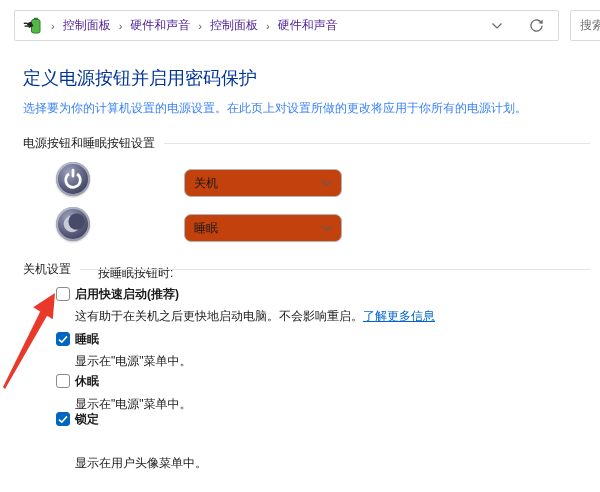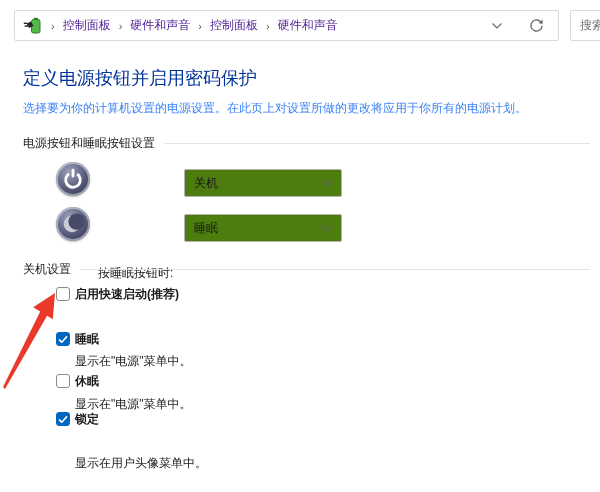--- a/index.html
+++ b/index.html
@@ -38,21 +38,21 @@
   
   .circle-icon {
     position:absolute; left:56px; width:34px; height:34px; border-radius:50%;
     background:radial-gradient(circle at 38% 30%, #9da0ba 0%, #5d6080 48%, #3c3e5a 78%, #31334c 100%);
     box-shadow:inset 0 0 0 2px rgba(230,232,240,.55), 0 1px 2px rgba(0,0,0,.25);
     display:flex; align-items:center; justify-content:center;
   }
   .row-label { position:absolute; left:98px; font-size:12px; }
   .dropdown {
     position:absolute; left:184px; width:158px; height:28px;
-    border:1px solid #b3b3b3; border-radius:2px; background:#4d7c0f;
+    border:1px solid #b3b3b3; border-radius:7px; background:#c2410c;
     display:flex; align-items:center; padding:0 9px; font-size:12px; cursor:default;
   }
   .dropdown .dd-chevron { margin-left:auto; display:flex; align-items:center; color:#5f5f5f; }
 
   
   .checkbox {
     position:absolute; left:56px; width:14px; height:14px; border:1px solid #8a8a8a;
     border-radius:3px; background:#fff; display:flex; align-items:center; justify-content:center;
   }
   .checkbox .tick { display:none; }
@@ -147,20 +147,23 @@
 
   <div class="section-header" style="top:261px;">
     <span>关机设置</span>
     <span class="rule"></span>
   </div>
 
   <div class="checkbox" style="top:287px;">
     
   </div>
   <div class="opt-label" style="top:286px;">启用快速启动(推荐)</div>
+  <div class="opt-desc" style="top:308px;">
+    <span>这有助于在关机之后更快地启动电脑。不会影响重启。</span><span class="learn-link">了解更多信息</span>
+  </div>
 
   <div class="checkbox checked" style="top:332px;">
     <svg class="tick" width="10" height="9" viewBox="0 0 10 9">
         <polyline points="1,4.6 3.8,7.2 9,1.4" fill="none" stroke="#fff" stroke-width="1.6"></polyline>
       </svg>
   </div>
   <div class="opt-label" style="top:331px;">睡眠</div>
   <div class="opt-desc" style="top:353px;">显示在"电源"菜单中。</div>
 
   <div class="checkbox" style="top:374px;">

